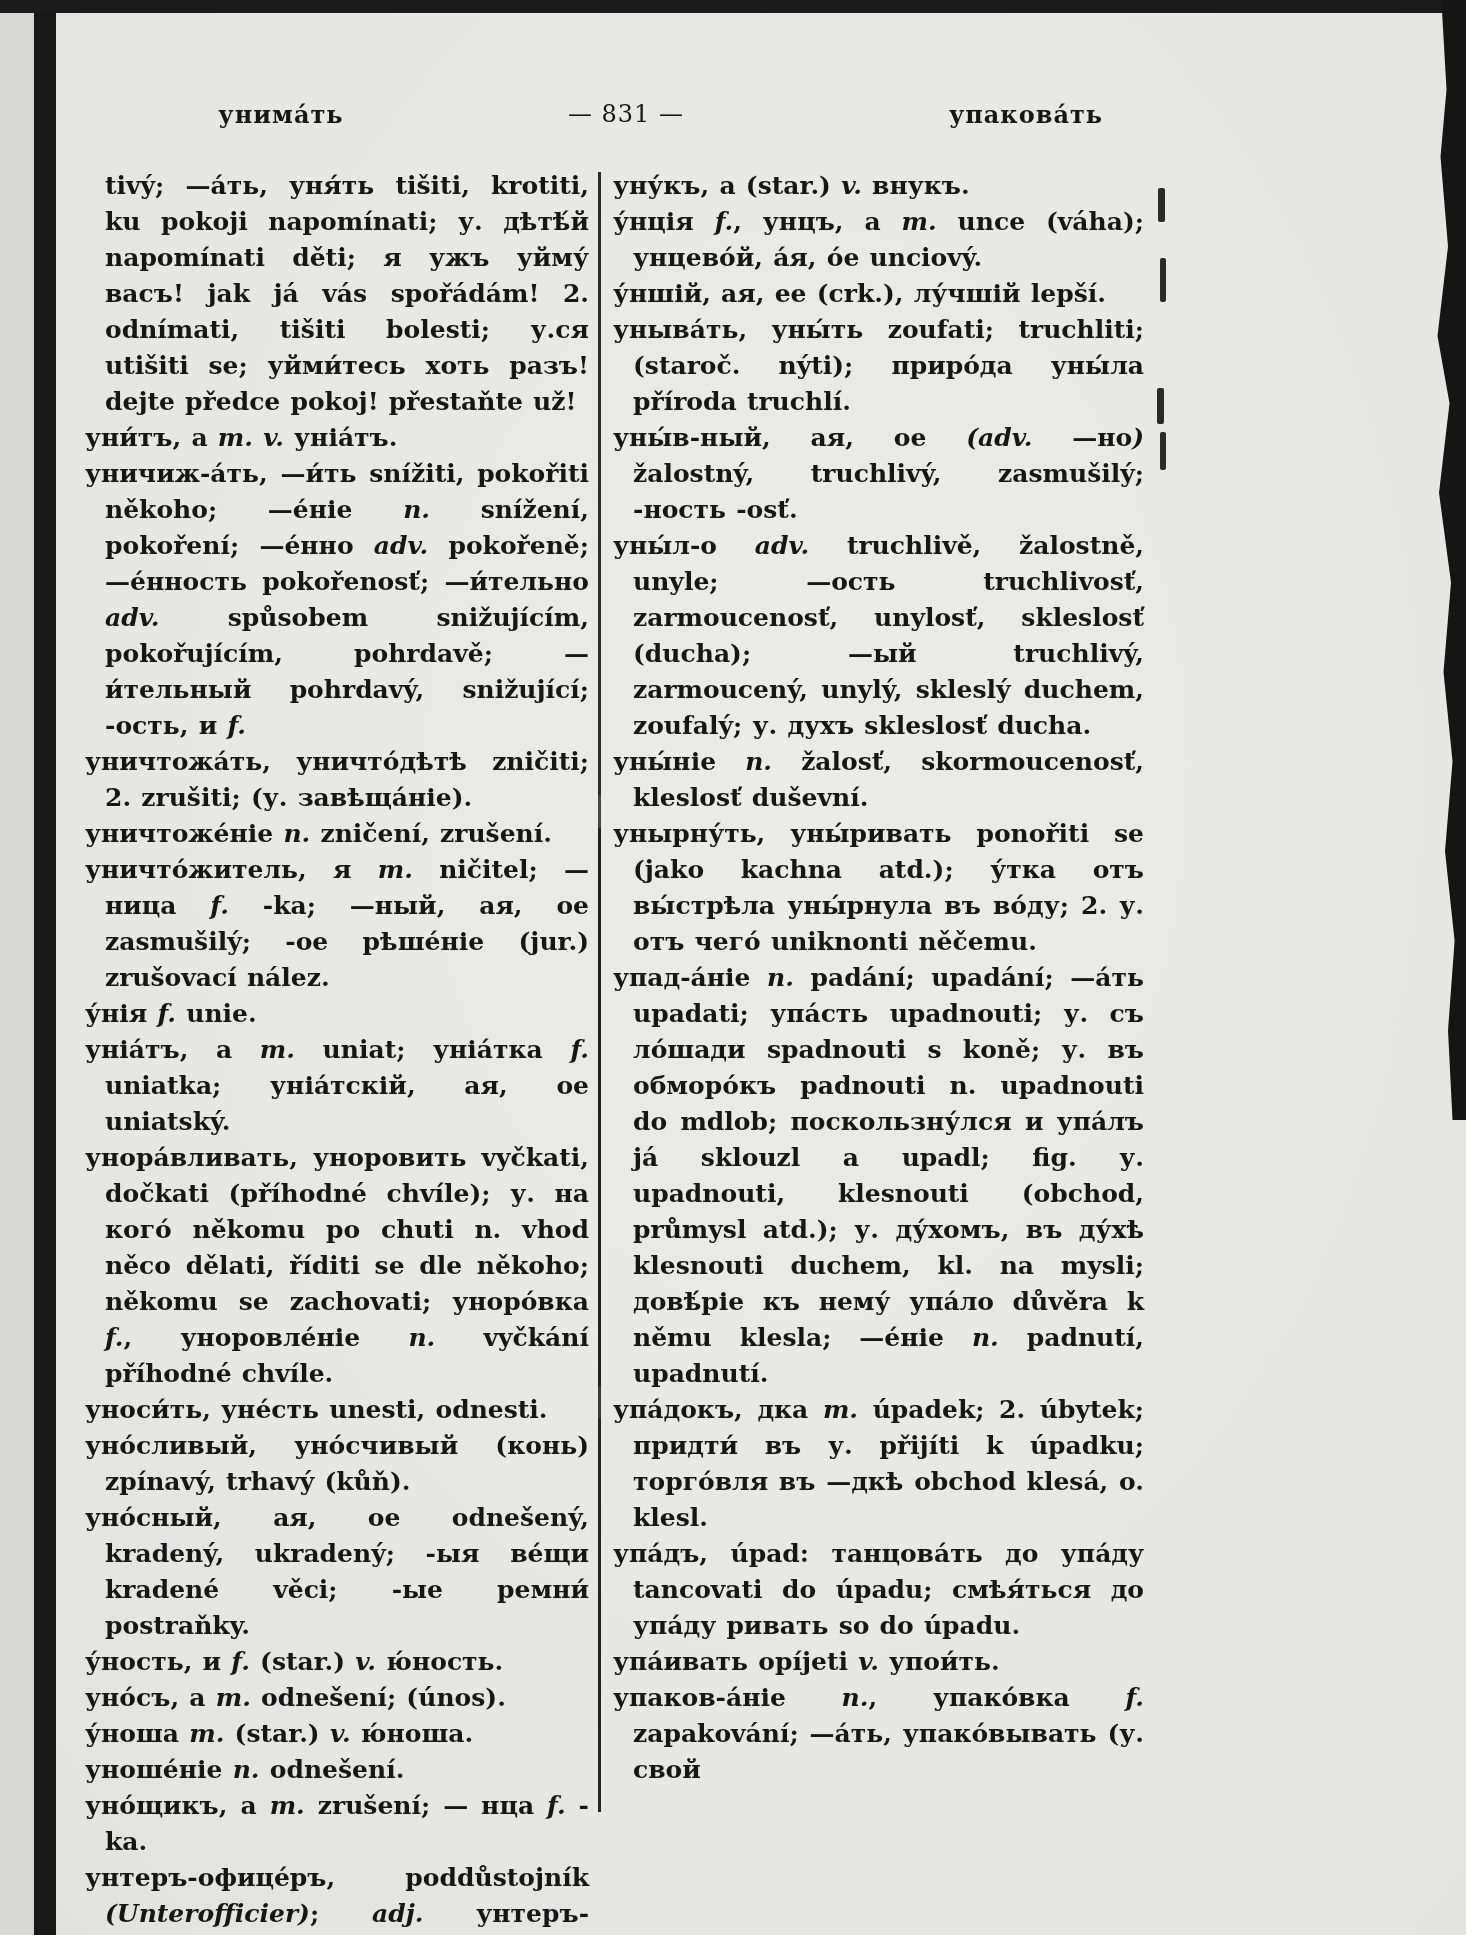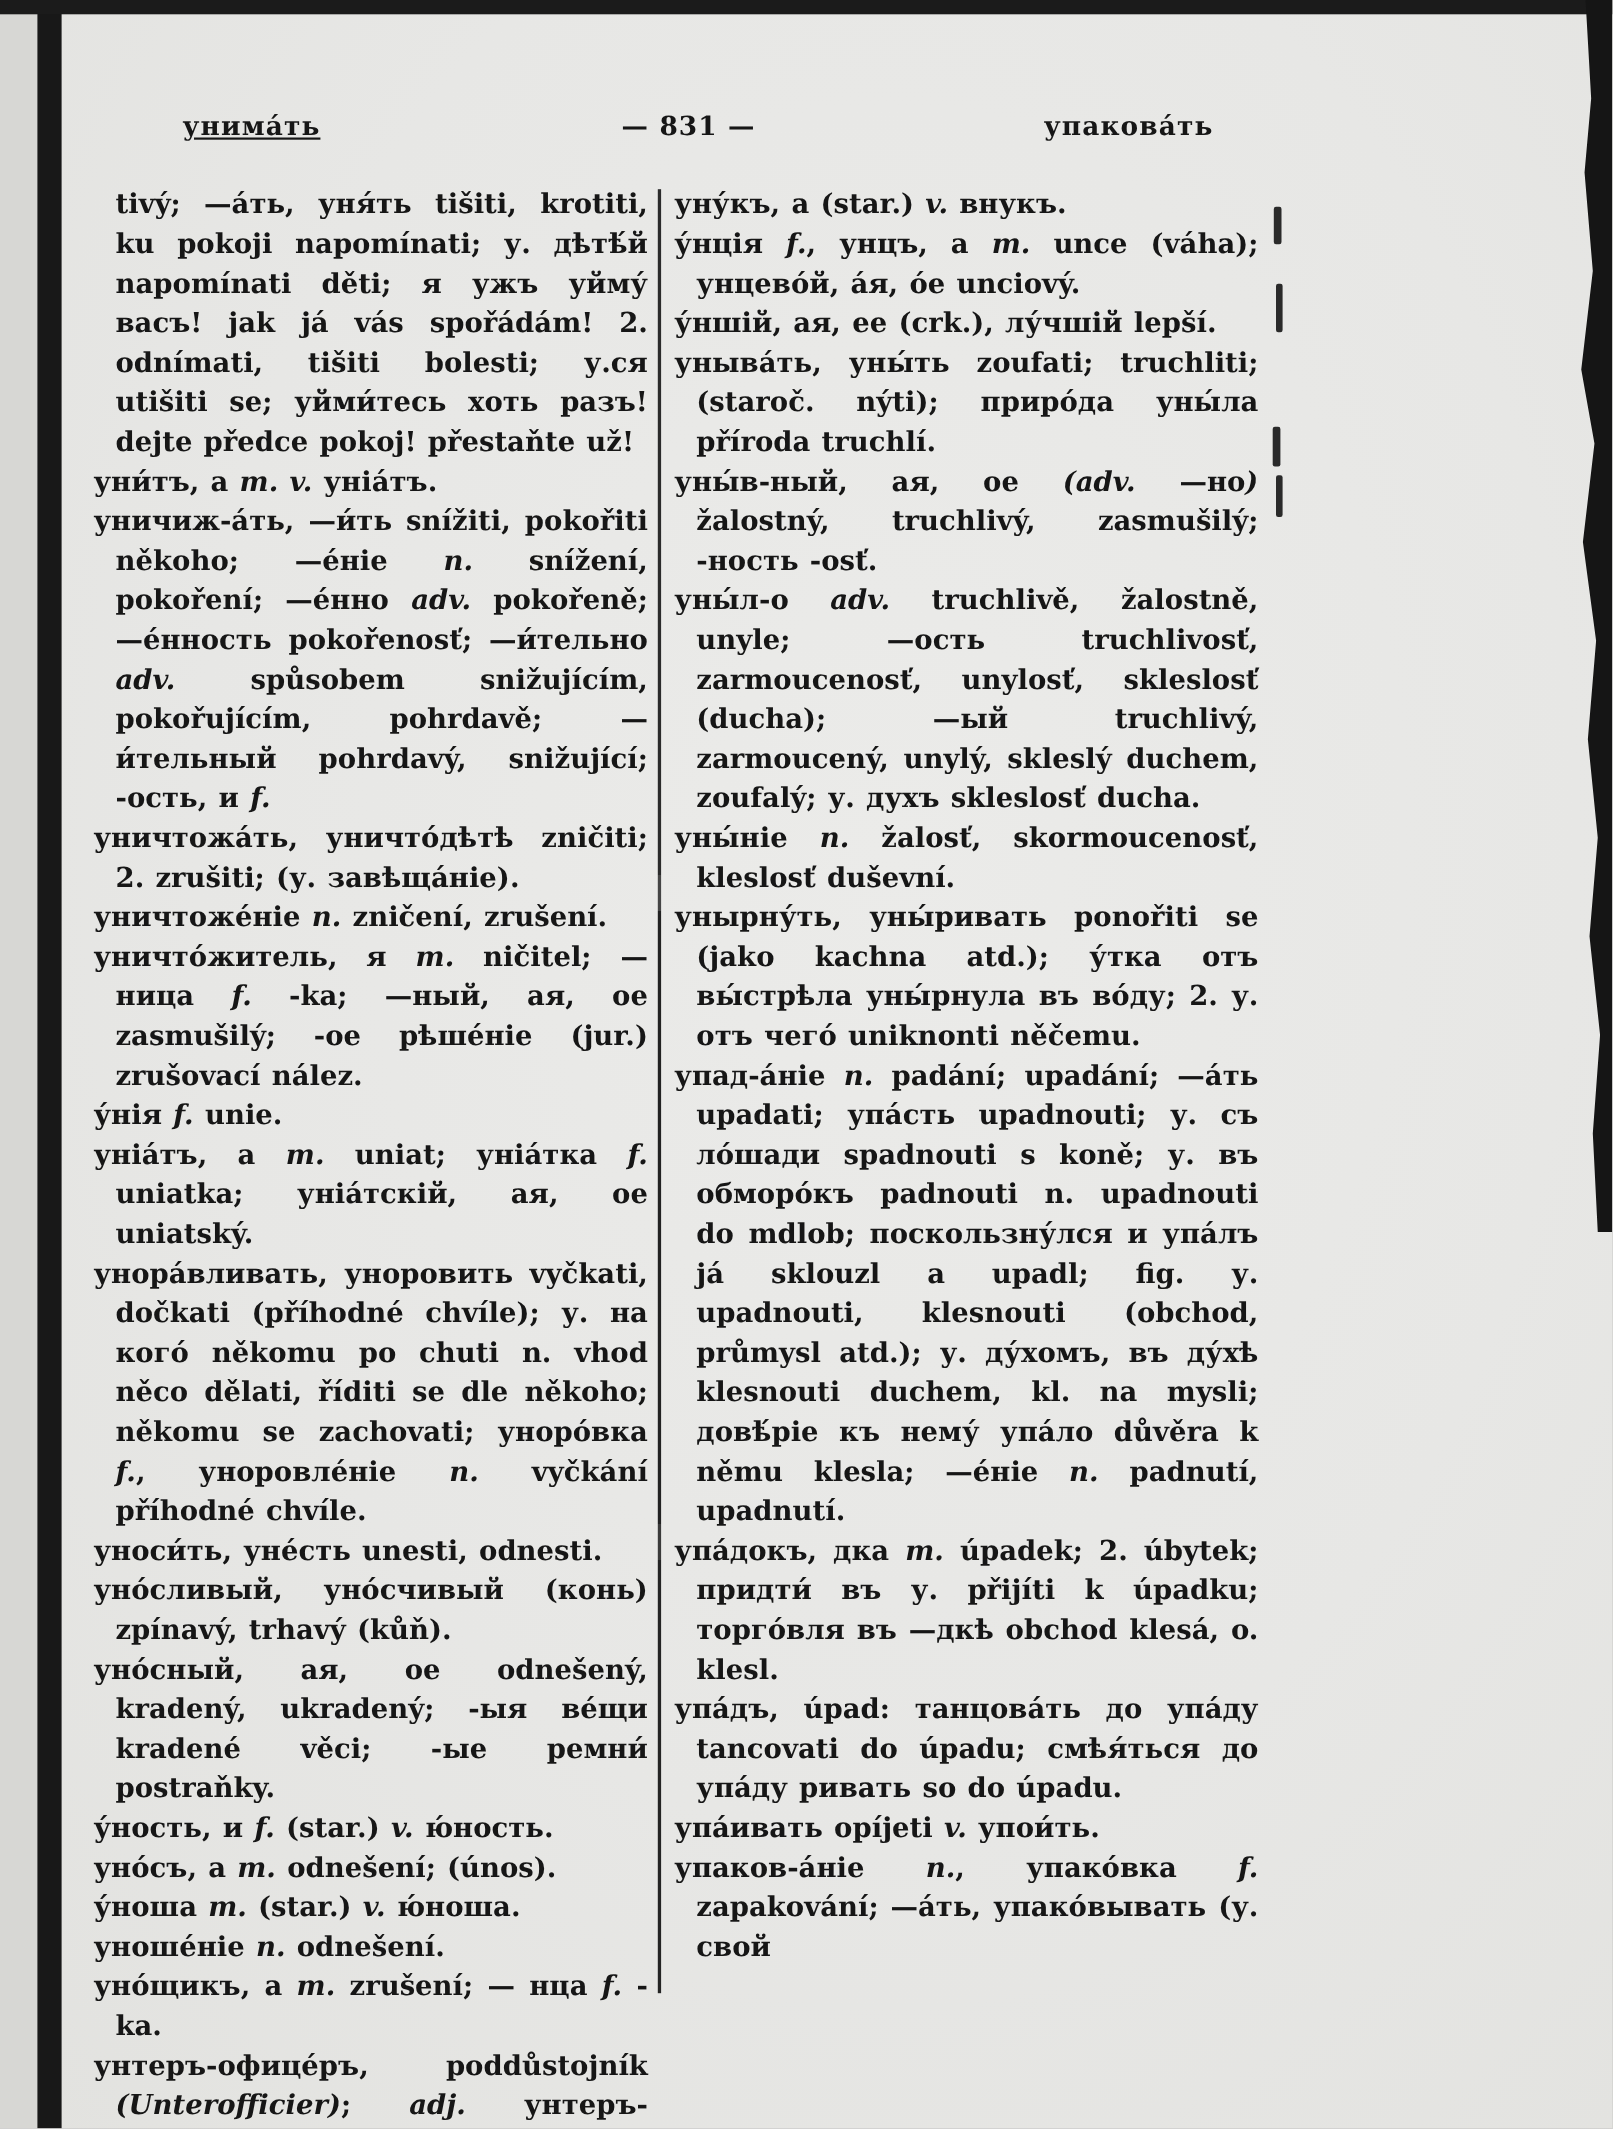--- a/index.html
+++ b/index.html
@@ -17,22 +17,22 @@
   .scan-strip-left{position:absolute;left:0;top:0;width:34px;height:100%;background:#d7d7d4;}
   .scan-bar-left{position:absolute;left:34px;top:0;width:22px;height:100%;background:#181818;}
   .scan-bar-right{
     position:absolute;right:0;top:0;width:30px;height:1120px;background:#151515;
     clip-path:polygon(18% 0,100% 0,100% 100%,55% 100%,40% 92%,62% 84%,30% 76%,55% 68%,25% 60%,50% 52%,10% 44%,45% 36%,5% 30%,40% 22%,15% 14%,35% 8%);
   }
   .ink-mark{position:absolute;background:#2a2a2a;border-radius:2px;}
   
   .header{position:absolute;left:56px;top:100px;width:1380px;height:36px;font-size:24px;font-weight:700;}
   .header .hw{position:absolute;letter-spacing:1px;}
-  .hw-left{left:110px;width:230px;text-align:left;text-decoration:underline;}
-  .hw-center{left:420px;width:300px;text-align:center;font-weight:700;}
+  .hw-left{left:110px;width:230px;text-align:center;}
+  .hw-center{left:420px;width:300px;text-align:center;font-weight:400;}
   .hw-right{left:840px;width:260px;text-align:center;}
   
   .columns{position:absolute;left:0;top:168px;width:1466px;}
   .column{position:absolute;top:0;font-size:25px;line-height:36px;text-align:justify;word-spacing:1.5px;}
   .column-left{left:85px;width:504px;}
   .column-right{left:613px;width:531px;}
   .divider{position:absolute;left:598px;top:4px;width:3px;height:1640px;background:
     linear-gradient(#2b2b2b 0 38%, #454545 38% 40%, #222 40% 74%, #3a3a3a 74% 76%, #242424 76% 100%);}
   .entry{margin:0;padding-left:20px;text-indent:-20px;}
   .entry.flush{text-indent:0;}

